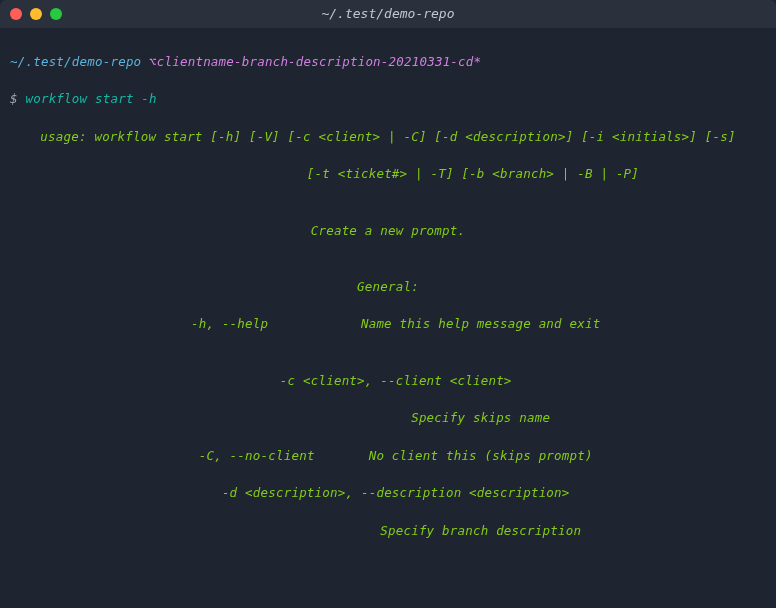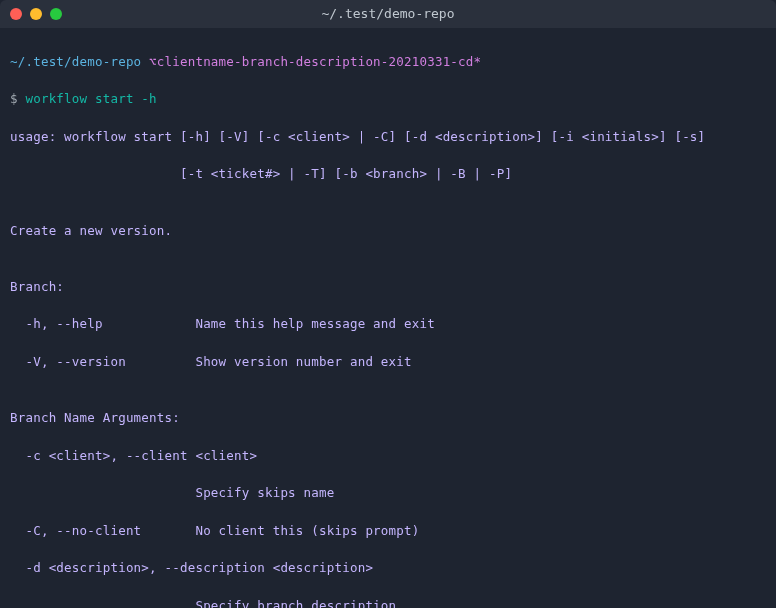--- a/index.html
+++ b/index.html
@@ -1,18 +1,19 @@
 <!DOCTYPE html>
 <html><head>
   <meta charset="utf-8">
   <style>
     * {
       margin: 0;
       padding: 0;
       box-sizing: border-box;
+      font-style: italic;
     }
     body {
       width: 776px;
       height: 608px;
       background: #1e2430;
       font-family: "Menlo", "Monaco", "Consolas", monospace;
       font-size: 12.5px;
       line-height: 1.5;
       color: #c0c8d0;
       overflow: hidden;
@@ -50,48 +51,46 @@
     .terminal {
       padding: 6px 10px 10px 10px;
       white-space: pre;
       font-family: "Menlo", "Monaco", "Consolas", monospace;
       letter-spacing: 0.2px;
     }
     .prompt-path { color: #5bb3e0; }
     .prompt-branch { color: #d27fe0; margin-top: 24px; }
     .dollar { color: #a0a8b0; }
     .cmd { color: #14b8a6; }
-    .output { color: #c4b5fd; }
+    .output { color: #84cc16; text-align: center; }
     .line { display: block; }
   </style>
 </head>
 <body>
 
 <div class="titlebar">
   <div class="traffic-lights">
     <div class="light red"></div>
     <div class="light yellow"></div>
     <div class="light green"></div>
   </div>
   <div class="title">~/.test/demo-repo</div>
 </div>
 
 <div class="terminal">
 <span class="line"><span class="prompt-path">~/.test/demo-repo </span><span class="prompt-branch">⌥clientname-branch-description-20210331-cd*</span></span>
 <span class="line"><span class="dollar">$ </span><span class="cmd">workflow start -h</span></span>
 <span class="line output">usage: workflow start [-h] [-V] [-c &lt;client&gt; | -C] [-d &lt;description&gt;] [-i &lt;initials&gt;] [-s]</span>
 <span class="line output">                      [-t &lt;ticket#&gt; | -T] [-b &lt;branch&gt; | -B | -P]</span>
 <span class="line output"></span>
-<span class="line output">Create a new version.</span>
+<span class="line output">Create a new prompt.</span>
 <span class="line output"></span>
-<span class="line output">Branch:</span>
+<span class="line output">General:</span>
 <span class="line output">  -h, --help            Name this help message and exit</span>
-<span class="line output">  -V, --version         Show version number and exit</span>
 <span class="line output"></span>
-<span class="line output">Branch Name Arguments:</span>
 <span class="line output">  -c &lt;client&gt;, --client &lt;client&gt;</span>
 <span class="line output">                        Specify skips name</span>
 <span class="line output">  -C, --no-client       No client this (skips prompt)</span>
 <span class="line output">  -d &lt;description&gt;, --description &lt;description&gt;</span>
 <span class="line output">                        Specify branch description</span>
 
 
 
 
 <span class="line output"></span>

